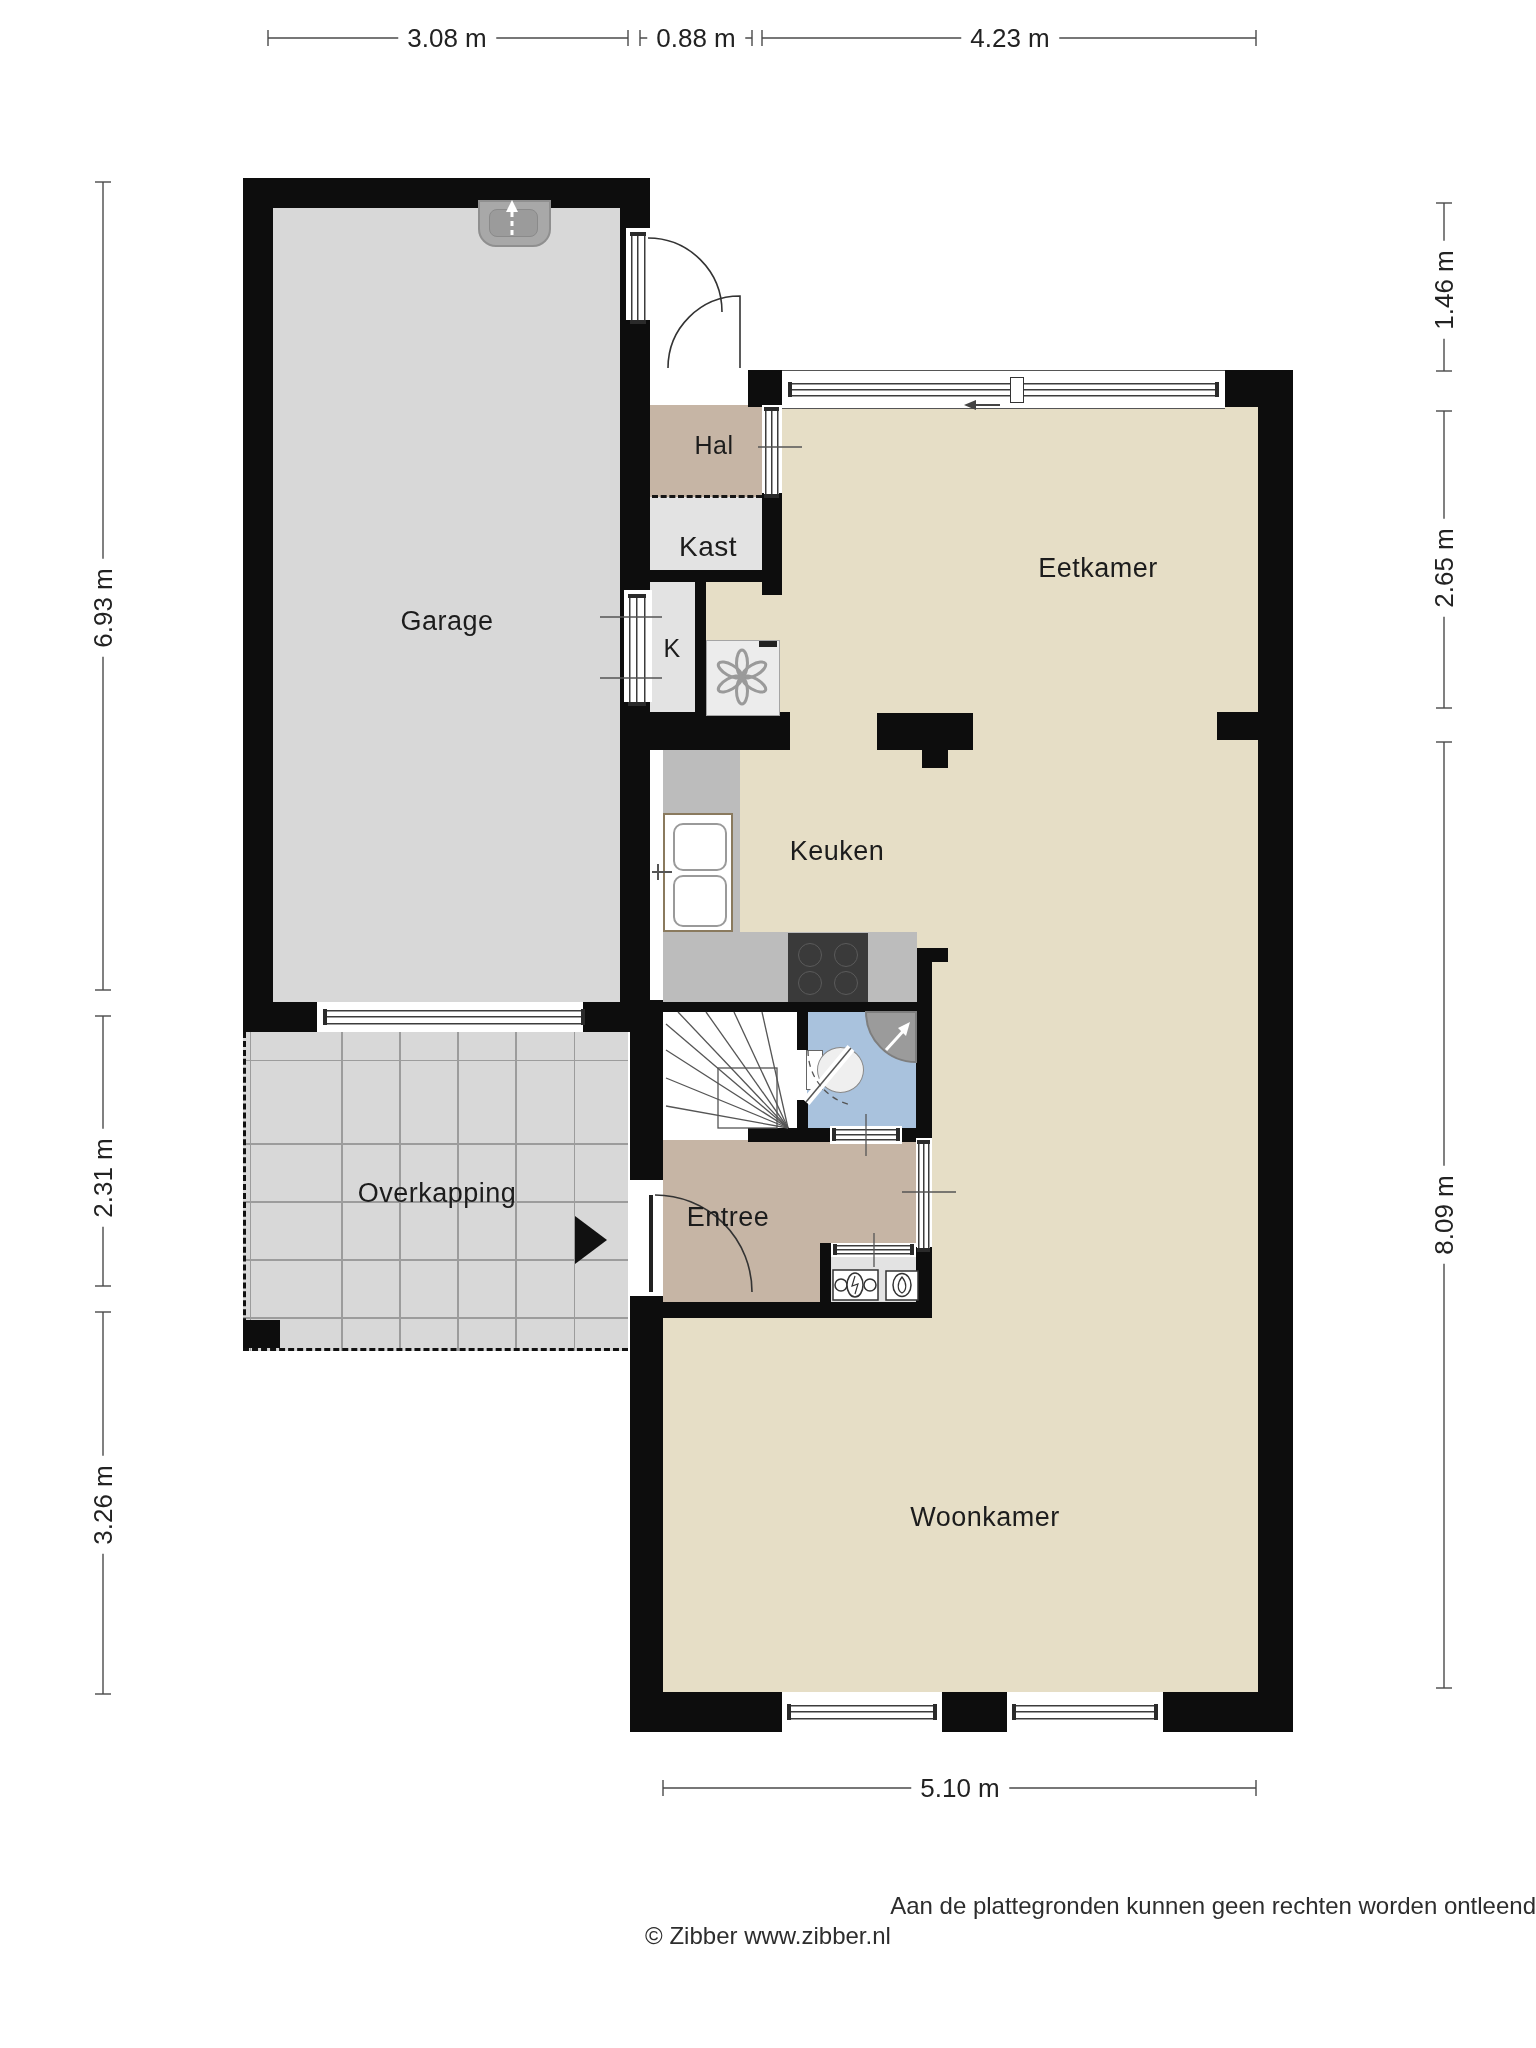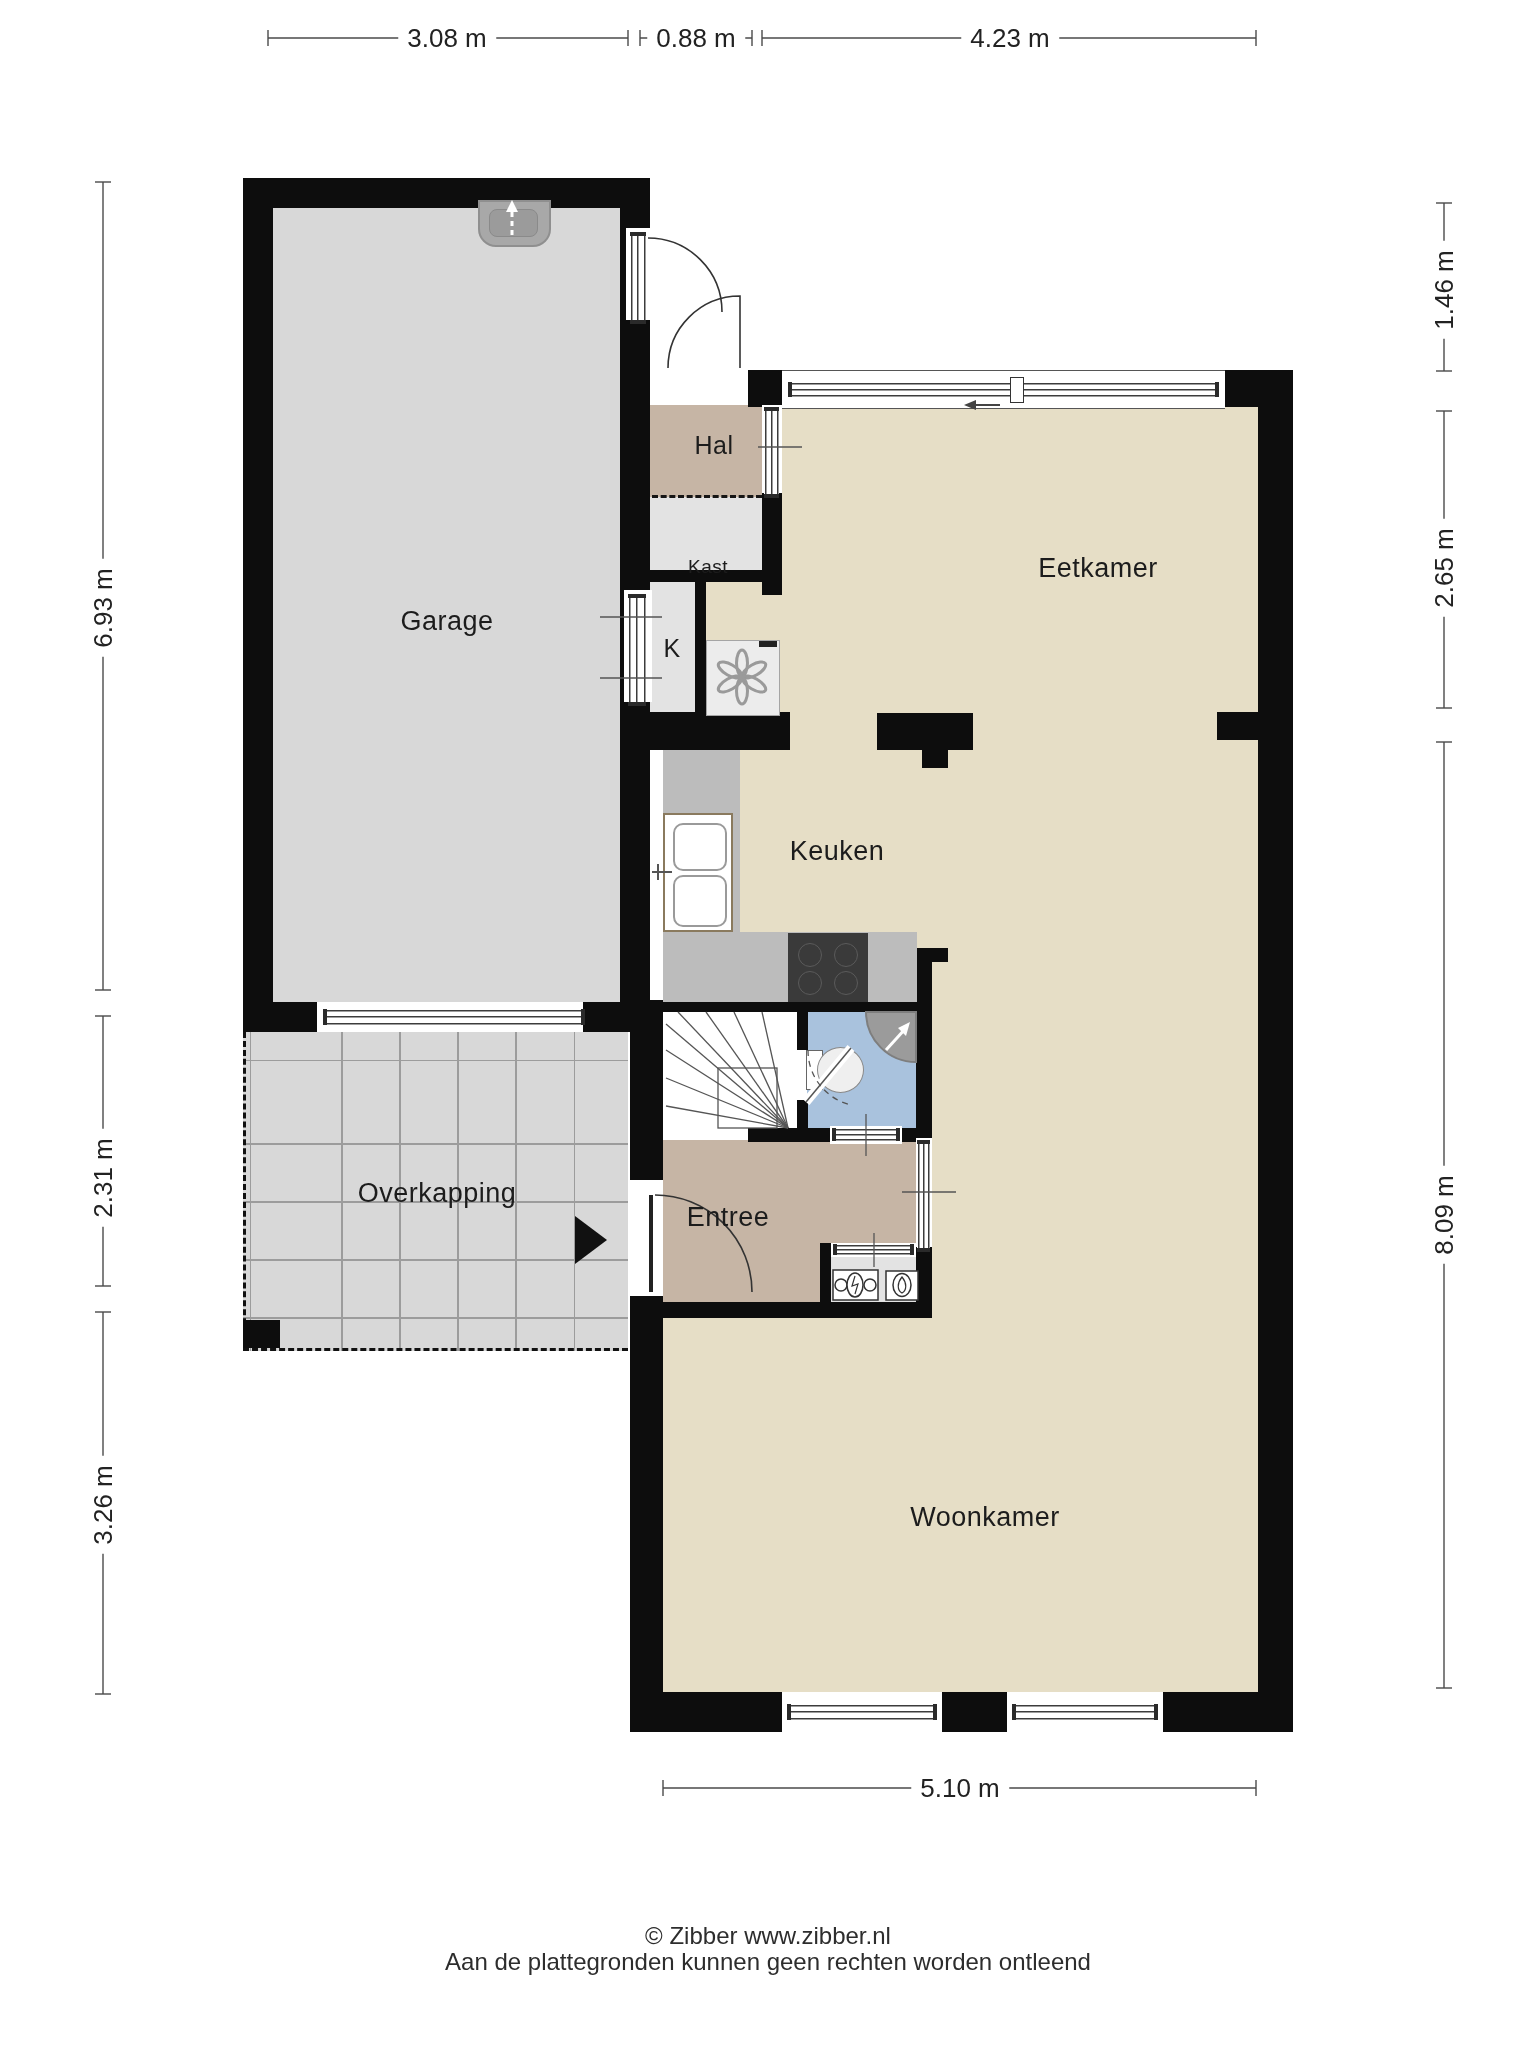--- a/index.html
+++ b/index.html
@@ -273,21 +273,21 @@
         <line x1="1436" y1="1688" x2="1452" y2="1688"></line>
 
       <line x1="663" y1="1788" x2="1256" y2="1788"></line> 
         <line x1="663" y1="1780" x2="663" y2="1796"></line> 
         <line x1="1256" y1="1780" x2="1256" y2="1796"></line>
     </g>
   </svg>
 
   <div class="rlabel" style="left:447px;top:621px;">Garage</div>
   <div class="rlabel" style="left:714px;top:445px;font-size:25px;">Hal</div>
-  <div class="rlabel" style="left:708px;top:567px;font-size:19px;">Kast</div>
+  <div class="rlabel" style="left:708px;top:547px;font-size:28px;">Kast</div>
   <div class="rlabel" style="left:672px;top:648px;font-size:25px;">K</div>
   <div class="rlabel" style="left:1098px;top:560px;margin-top:8px;">Eetkamer</div>
   <div class="rlabel" style="left:837px;top:851px;">Keuken</div>
   <div class="rlabel" style="left:437px;top:1193px;">Overkapping</div>
   <div class="rlabel" style="left:728px;top:1217px;">Entree</div>
   <div class="rlabel" style="left:985px;top:1497px;margin-top:20px;">Woonkamer</div>
 
   <div class="dlabel" style="left:447px;top:38px;">3.08 m</div>
   <div class="dlabel" style="left:696px;top:38px;">0.88 m</div>
   <div class="dlabel" style="left:1010px;top:38px;text-align:right;">4.23 m</div>
@@ -295,16 +295,16 @@
   <div class="dlabel vert" style="left:103px;top:608px;">6.93 m</div>
   <div class="dlabel vert" style="left:103px;top:1178px;">2.31 m</div>
   <div class="dlabel vert" style="left:103px;top:1505px;">3.26 m</div>
 
   <div class="dlabel vert" style="left:1444px;top:290px;">1.46 m</div>
   <div class="dlabel vert" style="left:1444px;top:568px;">2.65 m</div>
   <div class="dlabel vert" style="left:1444px;top:1215px;">8.09 m</div>
 
   <div class="dlabel" style="left:960px;top:1788px;">5.10 m</div>
 
-  <div class="footer" style="top:1948px;">Aan de plattegronden kunnen geen rechten worden ontleend</div>
+  <div class="footer" style="top:1892px;text-align:right;">Aan de plattegronden kunnen geen rechten worden ontleend</div>
   <div class="footer" style="top:1922px;">© Zibber www.zibber.nl</div>
 
 </div>
 
 </body></html>

